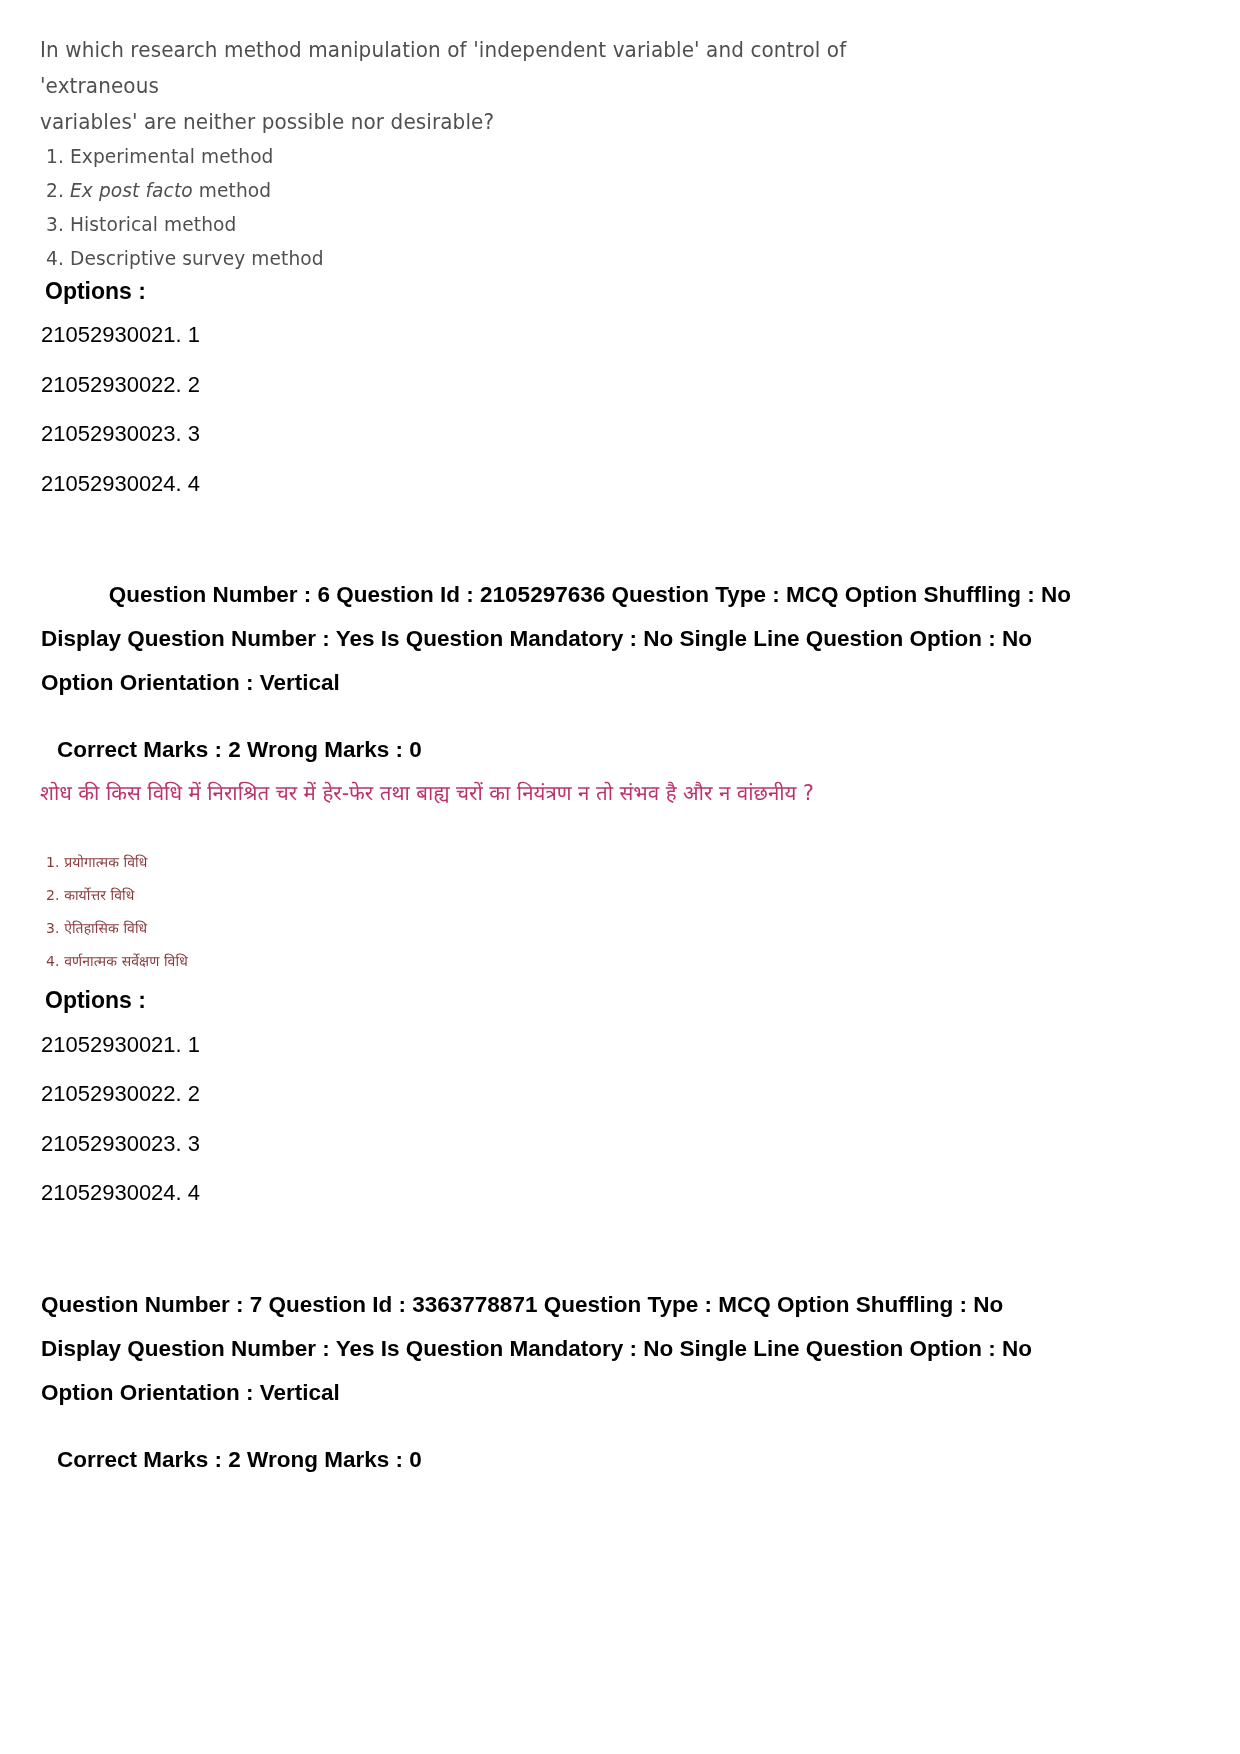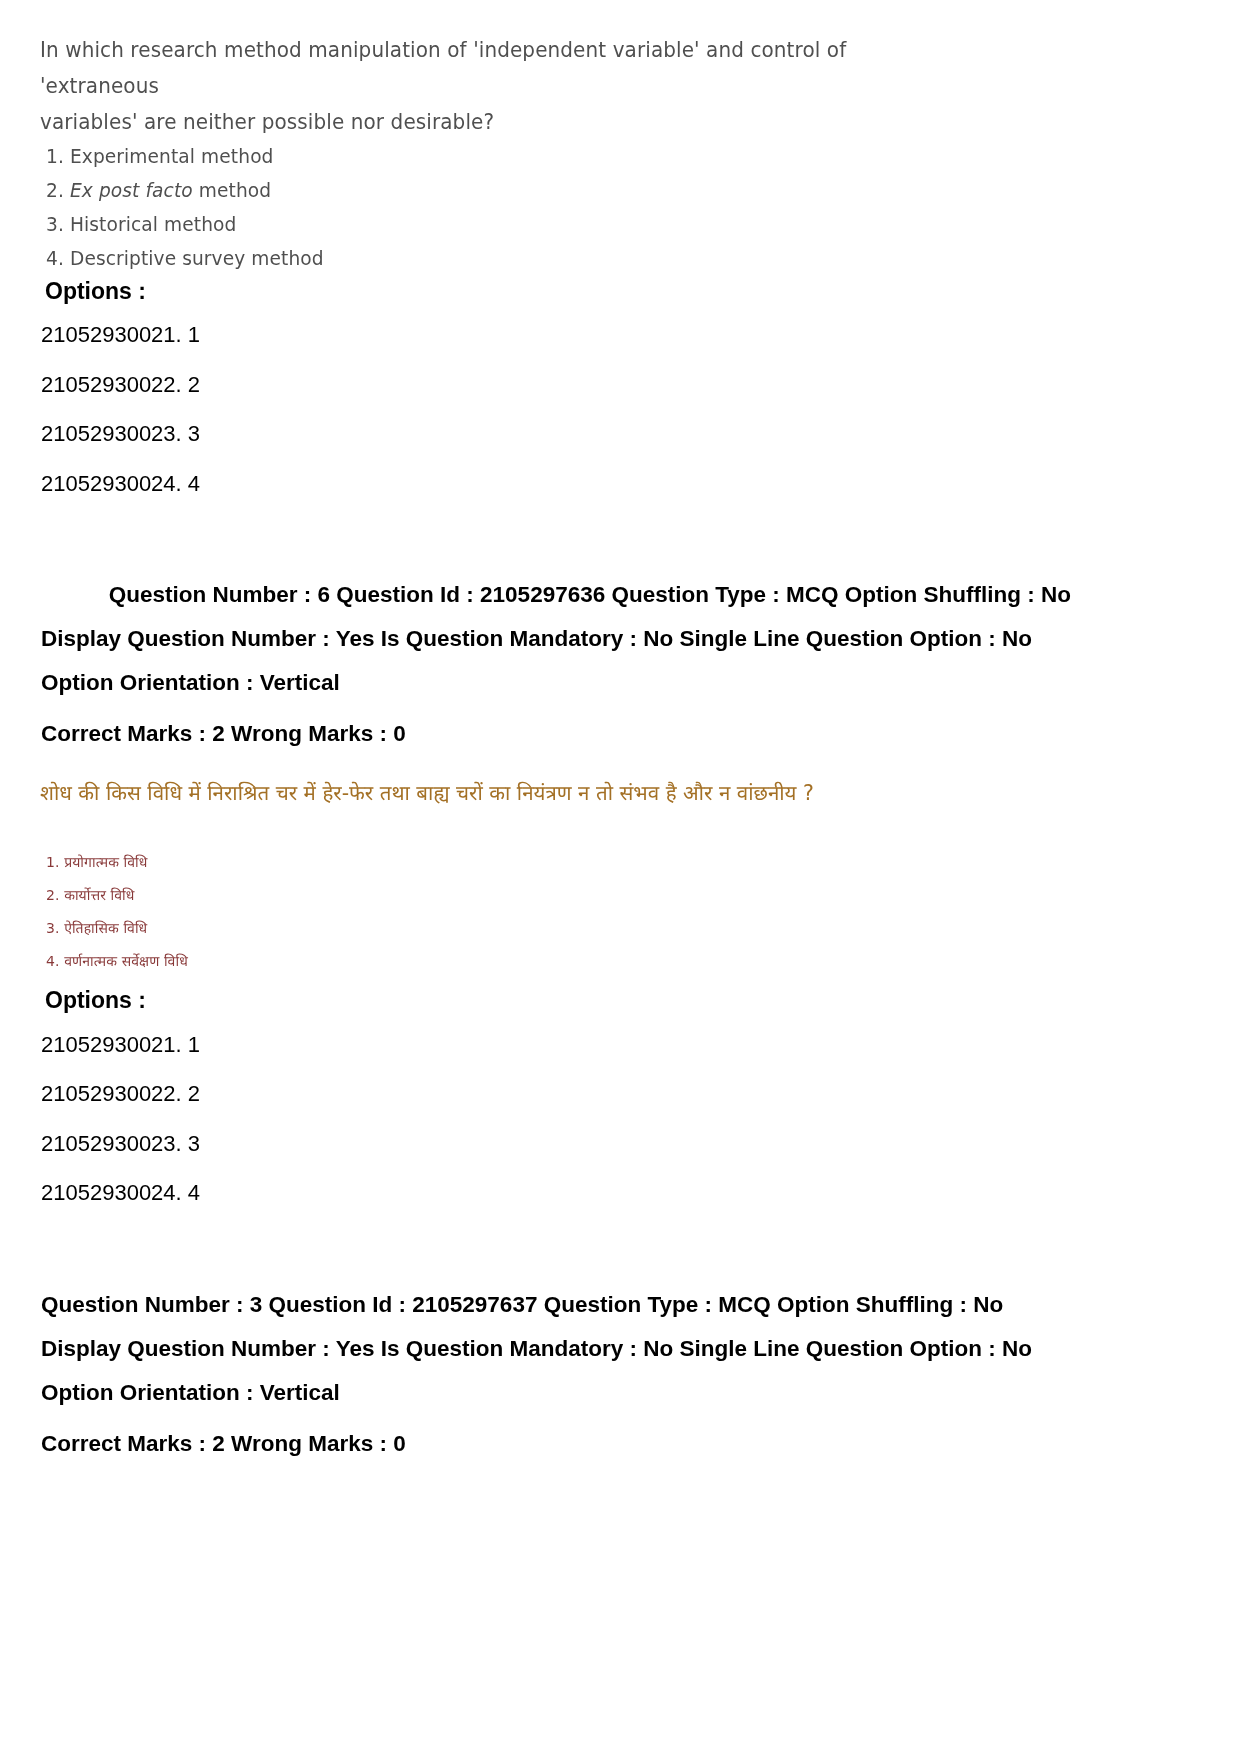--- a/index.html
+++ b/index.html
@@ -53,21 +53,21 @@
     transform-origin: left top;
     white-space: nowrap;
   }
   .scan-list li .em {
     font-style: italic;
   }
   .scan-hi-stem {
     font-size: 20.5px;
     line-height: 34px;
     white-space: nowrap;
-    color: #a16207;
+    color: #be185d;
   }
   .scan-hi-list li {
     font-size: 14px;
     line-height: 33px;
     white-space: nowrap;
     color: #7f1d1d;
     transform: none;
   }
 
   
@@ -88,21 +88,21 @@
     font-size: 22.5px;
     font-weight: bold;
     line-height: 44px;
     margin: 0;
     width: 1030px;
   }
   .marks {
     font-size: 22.5px;
     font-weight: bold;
     line-height: 44px;
-    margin: 0;
+    margin: 16px;
   }
 
   
   .abs { position: absolute; }
 </style>
 </head>
 <body>
 
 <div class="page">
 
@@ -165,18 +165,18 @@
     </li>
   </ul>
 
   <div class="abs options-label" style="left:41px; top:981px;">Options :</div>
 
   <div class="abs opt-code" style="left:41px; top:1031px;">21052930021. 1</div>
   <div class="abs opt-code" style="left:41px; top:1080px;">21052930022. 2</div>
   <div class="abs opt-code" style="left:41px; top:1130px;">21052930023. 3</div>
   <div class="abs opt-code" style="left:41px; top:1179px;">21052930024. 4</div>
 
-  <div class="abs meta" style="left:41px; top:1283px;">Question Number : 3 Question Id : 2105297637 Question Type : MCQ Option Shuffling : No</div>
+  <div class="abs meta" style="left:41px; top:1283px;">Question Number : 7 Question Id : 3363778871 Question Type : MCQ Option Shuffling : No</div>
   <div class="abs meta" style="left:41px; top:1327px;">Display Question Number : Yes Is Question Mandatory : No Single Line Question Option : No</div>
   <div class="abs meta" style="left:41px; top:1371px;">Option Orientation : Vertical</div>
   <div class="abs marks" style="left:41px; top:1422px;">Correct Marks : 2 Wrong Marks : 0</div>
 
 </div>
 
 </body></html>

